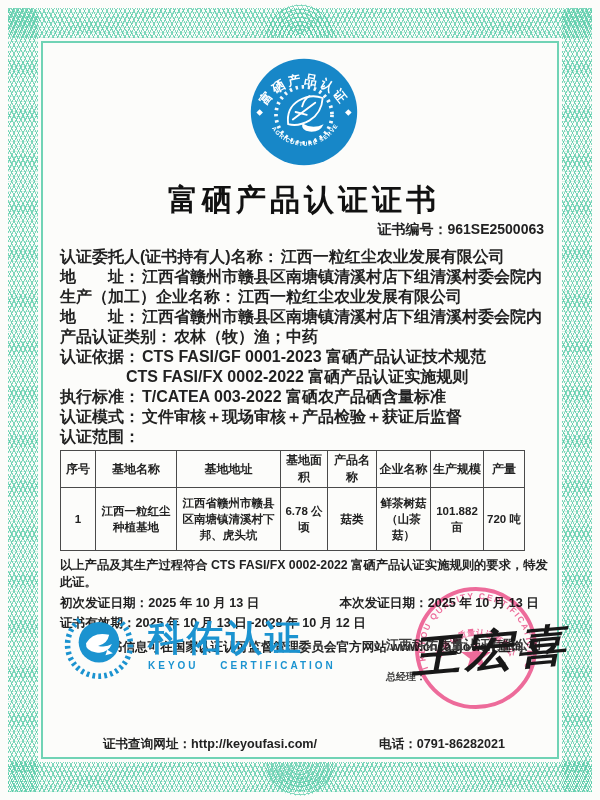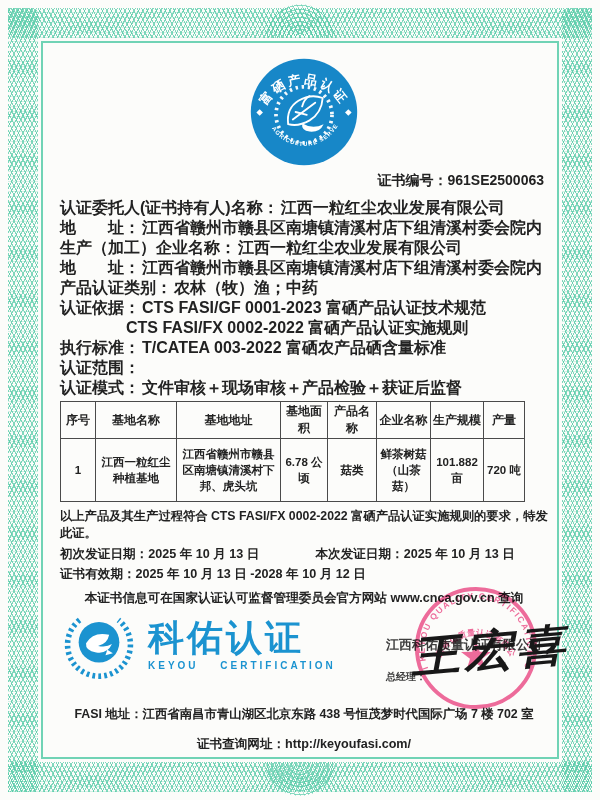--- a/index.html
+++ b/index.html
@@ -37,21 +37,21 @@
   .field-line .fl{margin-right:2px;}
   .field-line.indent{padding-left:66px;}
 
   table.scope{border-collapse:collapse;margin-top:3px;table-layout:fixed;width:464px;}
   table.scope th, table.scope td{border:1px solid #4a4a4a;text-align:center;vertical-align:middle;
     padding:1px 2px;font-weight:700;word-break:break-all;}
   table.scope th{font-size:12px;height:26px;}
   table.scope td{font-size:11.5px;height:60px;line-height:1.4;}
 
   .statement{margin-top:6px;font-size:12.3px;}
-  .dates-row{margin-top:4px;font-size:12.6px;display:flex;gap:56px;}
+  .dates-row{margin-top:4px;font-size:12.6px;display:flex;gap:80px;}
   .validity{margin-top:3px;font-size:12.6px;}
   .notice{margin-top:7px;text-align:center;font-size:12.6px;}
 
   
   .keyou-block{position:absolute;left:2px;top:562px;display:flex;align-items:center;gap:12px;}
   .keyou-text .cn{font-size:36px;color:#1b93d0;letter-spacing:3px;line-height:1;}
   .keyou-text .en{font-size:10px;color:#1b93d0;letter-spacing:3px;word-spacing:16px;margin-top:4px;}
   .issuer-company{position:absolute;left:326px;top:590px;font-size:13px;color:#3d3d3d;}
   .issuer-role{position:absolute;left:326px;top:624px;font-size:10px;color:#3d3d3d;}
   .stamp-wrap{position:absolute;left:352px;top:538px;width:128px;height:128px;mix-blend-mode:multiply;opacity:.92;}
@@ -95,36 +95,37 @@
         <g stroke="#ffffff" stroke-width="2" fill="none" stroke-linecap="round">
           <path d="M43 73 Q41 56 54 48 Q67 40 80 45 Q79 61 66 69 Q54 76 43 73 Z"></path>
           <path d="M48 68 L72 50"></path>
           <path d="M51 60 L63 63"></path>
           <path d="M58 54 Q60 46 66 43"></path>
         </g>
         <path d="M58 72 q11 7 23 1 q-4 9 -15 8 q-9 -1 -8 -9 z" fill="#ffffff"></path>
       </svg>
     </div>
 
+    <h1 class="cert-title">富硒产品认证证书</h1>
 
     <div class="cert-no">
       <span>证书编号：</span><span>961SE2500063</span>
     </div>
 
     <div class="fields">
       <div class="field-line"><span class="fl">认证委托人(证书持有人)名称：</span><span>江西一粒红尘农业发展有限公司</span></div>
       <div class="field-line"><span class="fl">地　　址：</span><span>江西省赣州市赣县区南塘镇清溪村店下组清溪村委会院内</span></div>
       <div class="field-line"><span class="fl">生产（加工）企业名称：</span><span>江西一粒红尘农业发展有限公司</span></div>
       <div class="field-line"><span class="fl">地　　址：</span><span>江西省赣州市赣县区南塘镇清溪村店下组清溪村委会院内</span></div>
       <div class="field-line"><span class="fl">产品认证类别：</span><span>农林（牧）渔；中药</span></div>
       <div class="field-line"><span class="fl">认证依据：</span><span>CTS FASI/GF 0001-2023 富硒产品认证技术规范</span></div>
       <div class="field-line indent"><span>CTS FASI/FX 0002-2022 富硒产品认证实施规则</span></div>
       <div class="field-line"><span class="fl">执行标准：</span><span>T/CATEA 003-2022 富硒农产品硒含量标准</span></div>
+      <div class="field-line"><span class="fl">认证模式：</span><span>文件审核＋现场审核＋产品检验＋获证后监督</span></div>
       <div class="field-line"><span class="fl">认证范围：</span></div>
-      <div class="field-line"><span class="fl">认证模式：</span><span>文件审核＋现场审核＋产品检验＋获证后监督</span></div>
     </div>
 
     <table class="scope">
       <colgroup>
         <col style="width:35px">
           <col style="width:81px">
           <col style="width:104px">
           <col style="width:47px">
         <col style="width:49px">
           <col style="width:54px">
@@ -195,22 +196,20 @@
         </text>
         <text font-size="8.4" font-weight="bold" fill="#ef5f95" letter-spacing="0.5">
           <textPath href="#sealCn" startOffset="50%" text-anchor="middle">江西科佑质量认证有限公司</textPath>
         </text>
         <polygon fill="#ef5f95" points="65,58 68.8,68.8 80.2,69.1 71.1,76 74.4,86.9 65,80.4 55.6,86.9 58.9,76 49.8,69.1 61.2,68.8"></polygon>
       </svg>
     </div>
 
     <div class="signature">王宏喜</div>
 
-    <div class="fasi-line">
-      <span>FASI 地址：</span><span>江西省南昌市青山湖区北京东路 438 号恒茂梦时代国际广场 7 楼 702 室</span>
-    </div>
 
     <div class="query-row">
       <span><span>证书查询网址：</span><span>http://keyoufasi.com/</span></span>
+      <span><span>电话：</span><span>0791-86282021</span></span>
     </div>
 
   </div>
 </div>
 
 </body></html>

